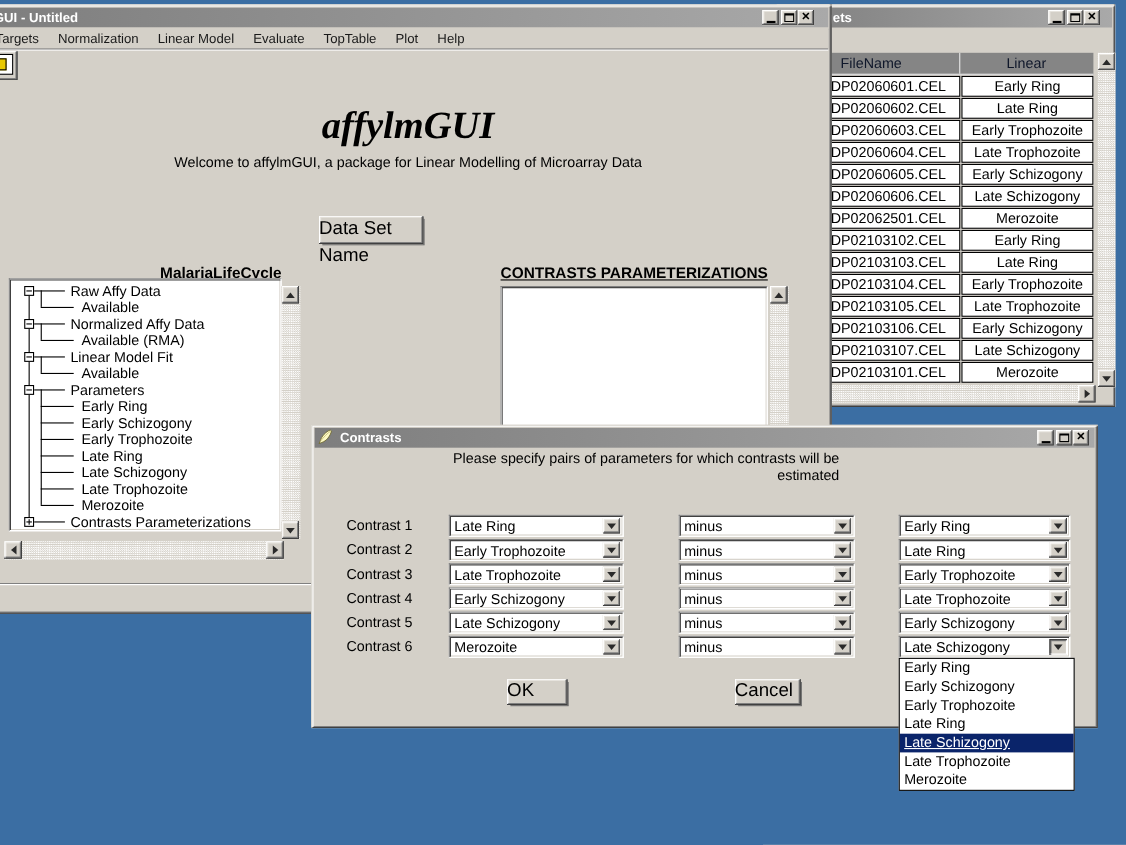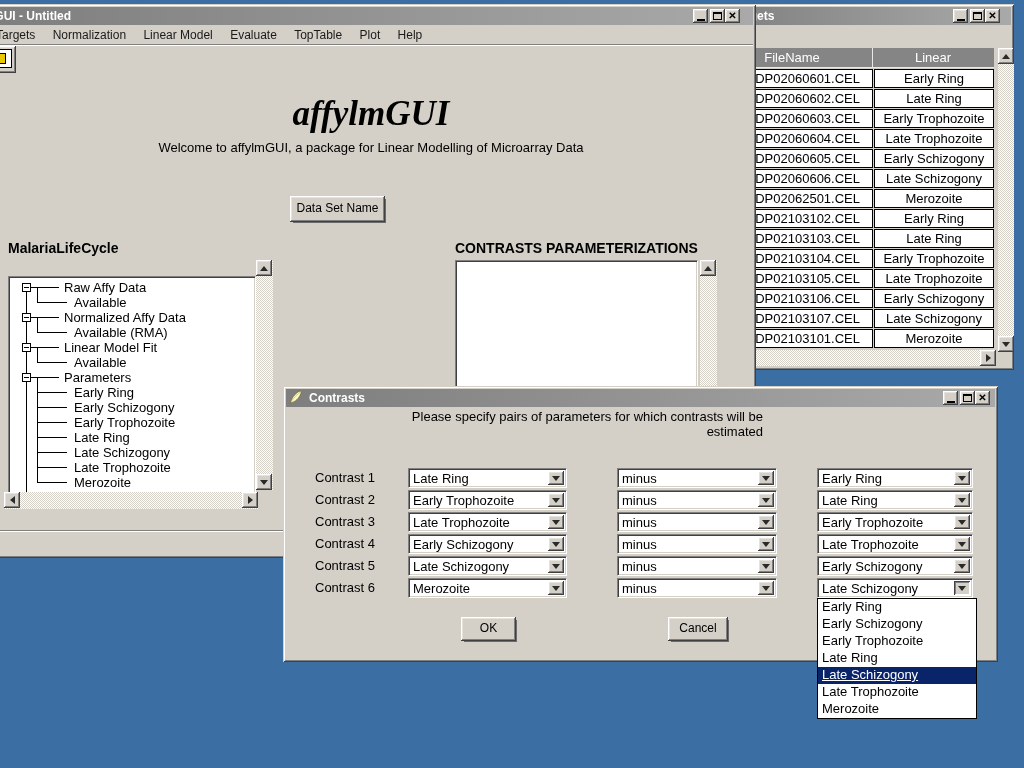--- a/index.html
+++ b/index.html
@@ -68,21 +68,21 @@
   .tri-left  { width:0;height:0;border-top:4px solid transparent;border-bottom:4px solid transparent;border-right:5px solid #2a2a2a; }
   .tri-right { width:0;height:0;border-top:4px solid transparent;border-bottom:4px solid transparent;border-left:5px solid #2a2a2a; }
 
   
   .btn {
     position: absolute;
     background: #D4D0C8;
     box-shadow: inset -1px -1px 0 #404040, inset 1px 1px 0 #FFFFFF,
                 inset -2px -2px 0 #808080, inset 2px 2px 0 #E6E3DD,
                 2px 2px 0 -1px #6B6B6B;
-    text-align: center; font-size: 12px;
+    text-align: left; font-size: 17px;
   }
 
   
   #main-window { left: -14px; top: 4px; width: 770px; height: 554px; z-index: 2; }
   #main-window .ttext { margin-left: -33px; }
   .menubar {
     position: absolute; left: 3px; top: 21px; width: 764px; height: 19px;
     background: #D4D0C8; font-size: 12px; color: #1a1a1a;
     box-shadow: 0 1px 0 #808080, 0 2px 0 #FFFFFF;
     white-space: nowrap;
@@ -90,42 +90,42 @@
   .menu-item { display: inline-block; padding: 2px 7px 0 7px; line-height: 17px; }
   #toolbar-icon { left: 3px; top: 42px; width: 27px; height: 27px; }
   #toolbar-icon .inner { position:absolute; left:4px; top:3px; width:19px; height:19px; background:#fff; border:1px solid #000; }
   #toolbar-icon .yellow { position:absolute; left:3px; top:3px; width:9px; height:11px; background:#E8C800; border:1px solid #000; }
 
   #app-heading { top: 90px; width: 100%; text-align: center;
     font-family: "Liberation Serif", serif; font-style: italic; font-weight: bold; font-size: 35px; }
   #welcome-line { top: 136px; width: 100%; text-align: center; font-size: 13px; }
   #dataset-btn { left: 304px; top: 192px; width: 95px; height: 26px; line-height: 24px; }
 
-  .panel-title { position:absolute; text-align: left; font-weight: bold; font-size: 14px; }
+  .panel-title { position:absolute; text-align: right; font-weight: bold; font-size: 14px; text-decoration: underline; }
   #tree-title { left: 22px; top: 236px; width: 248px; }
-  #treebox { left: 22px; top: 272px; width: 248px; height: 230px; }
+  #treebox { left: 22px; top: 249px; width: 248px; height: 230px; }
   #cp-title { left: 469px; top: 236px; width: 243px; }
   #cp-listbox { left: 469px; top: 256px; width: 243px; height: 230px; }
 
   .tree-item { position: absolute; height: 15px; line-height: 15px; font-size: 13px; white-space: nowrap;
     top: calc(3px + var(--r) * 15px); }
   .tree-item.lv0 { left: 55px; }
   .tree-item.lv1 { left: 65px; }
   .tl { position: absolute; background: #000; }
   .tbox { position: absolute; left: 13px; width: 9px; height: 9px; background: #fff; border: 1px solid #000; }
   .tbox::before { content:""; position:absolute; left:1px; top:3px; width:5px; height:1px; background:#000; }
   .tbox.plus::after { content:""; position:absolute; left:3px; top:1px; width:1px; height:5px; background:#000; }
 
   #bottom-divider { left: 3px; top: 526px; width: 764px; height: 2px;
     background: linear-gradient(#808080 50%, #FFFFFF 50%); }
 
   
   #targets-window { left: 706px; top: 4px; width: 308px; height: 366px; z-index: 1; }
   #tg-header { position: absolute; left: 6px; top: 44px; width: 282px; height: 20px;
-    background: #858585; color: #ffffff; display: flex; border-bottom: 1px solid #E9E9E9; }
+    background: #858585; color: #0f172a; display: flex; border-bottom: 1px solid #E9E9E9; }
   #tg-header .hc1 { width: 161px; text-align: center; line-height: 19px; border-right: 1px solid #E9E9E9; }
   #tg-header .hc2 { width: 120px; text-align: center; line-height: 19px; }
   #tg-grid { position: absolute; left: 6px; top: 65px; width: 282px;
     display: grid; grid-template-columns: 161px 120px; gap: 1px; background: #D4D0C8; }
   #tg-grid .cell { background: #fff; border: 1px solid #000; height: 19px; line-height: 17px;
     overflow: hidden; white-space: nowrap; }
   #tg-grid .cfile { text-align: right; padding-right: 12px; }
   #tg-grid .ctgt { text-align: center; }
 
   

